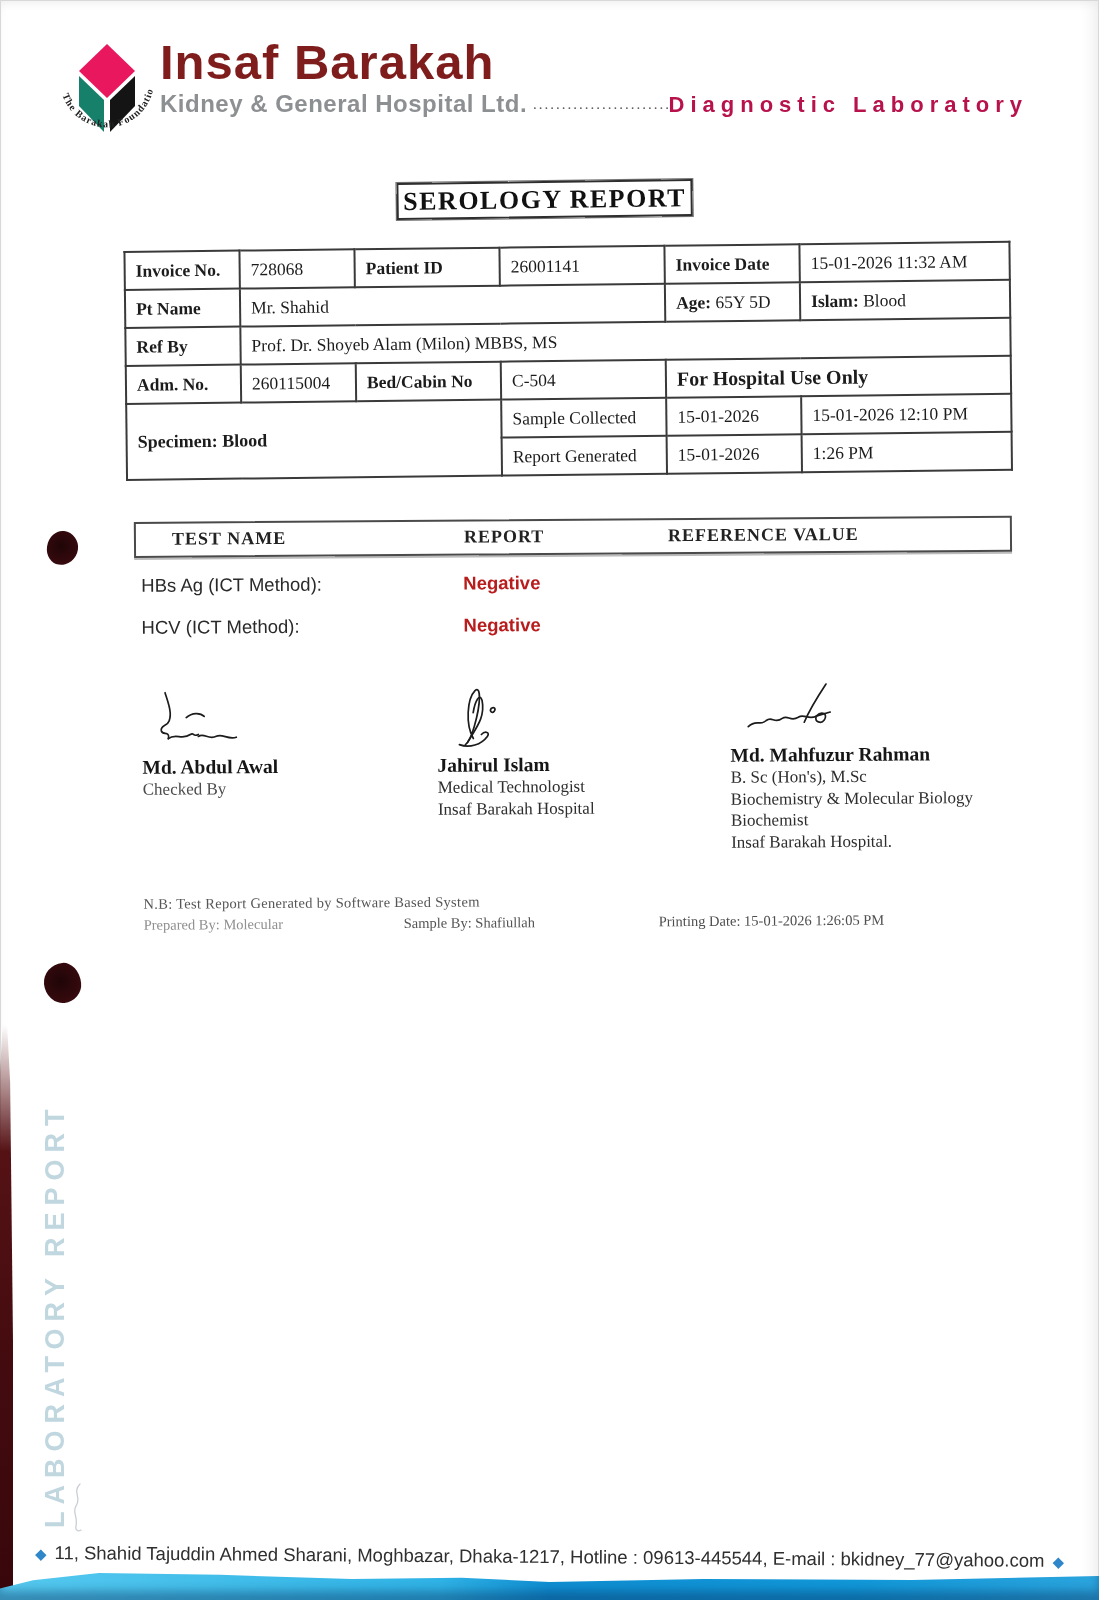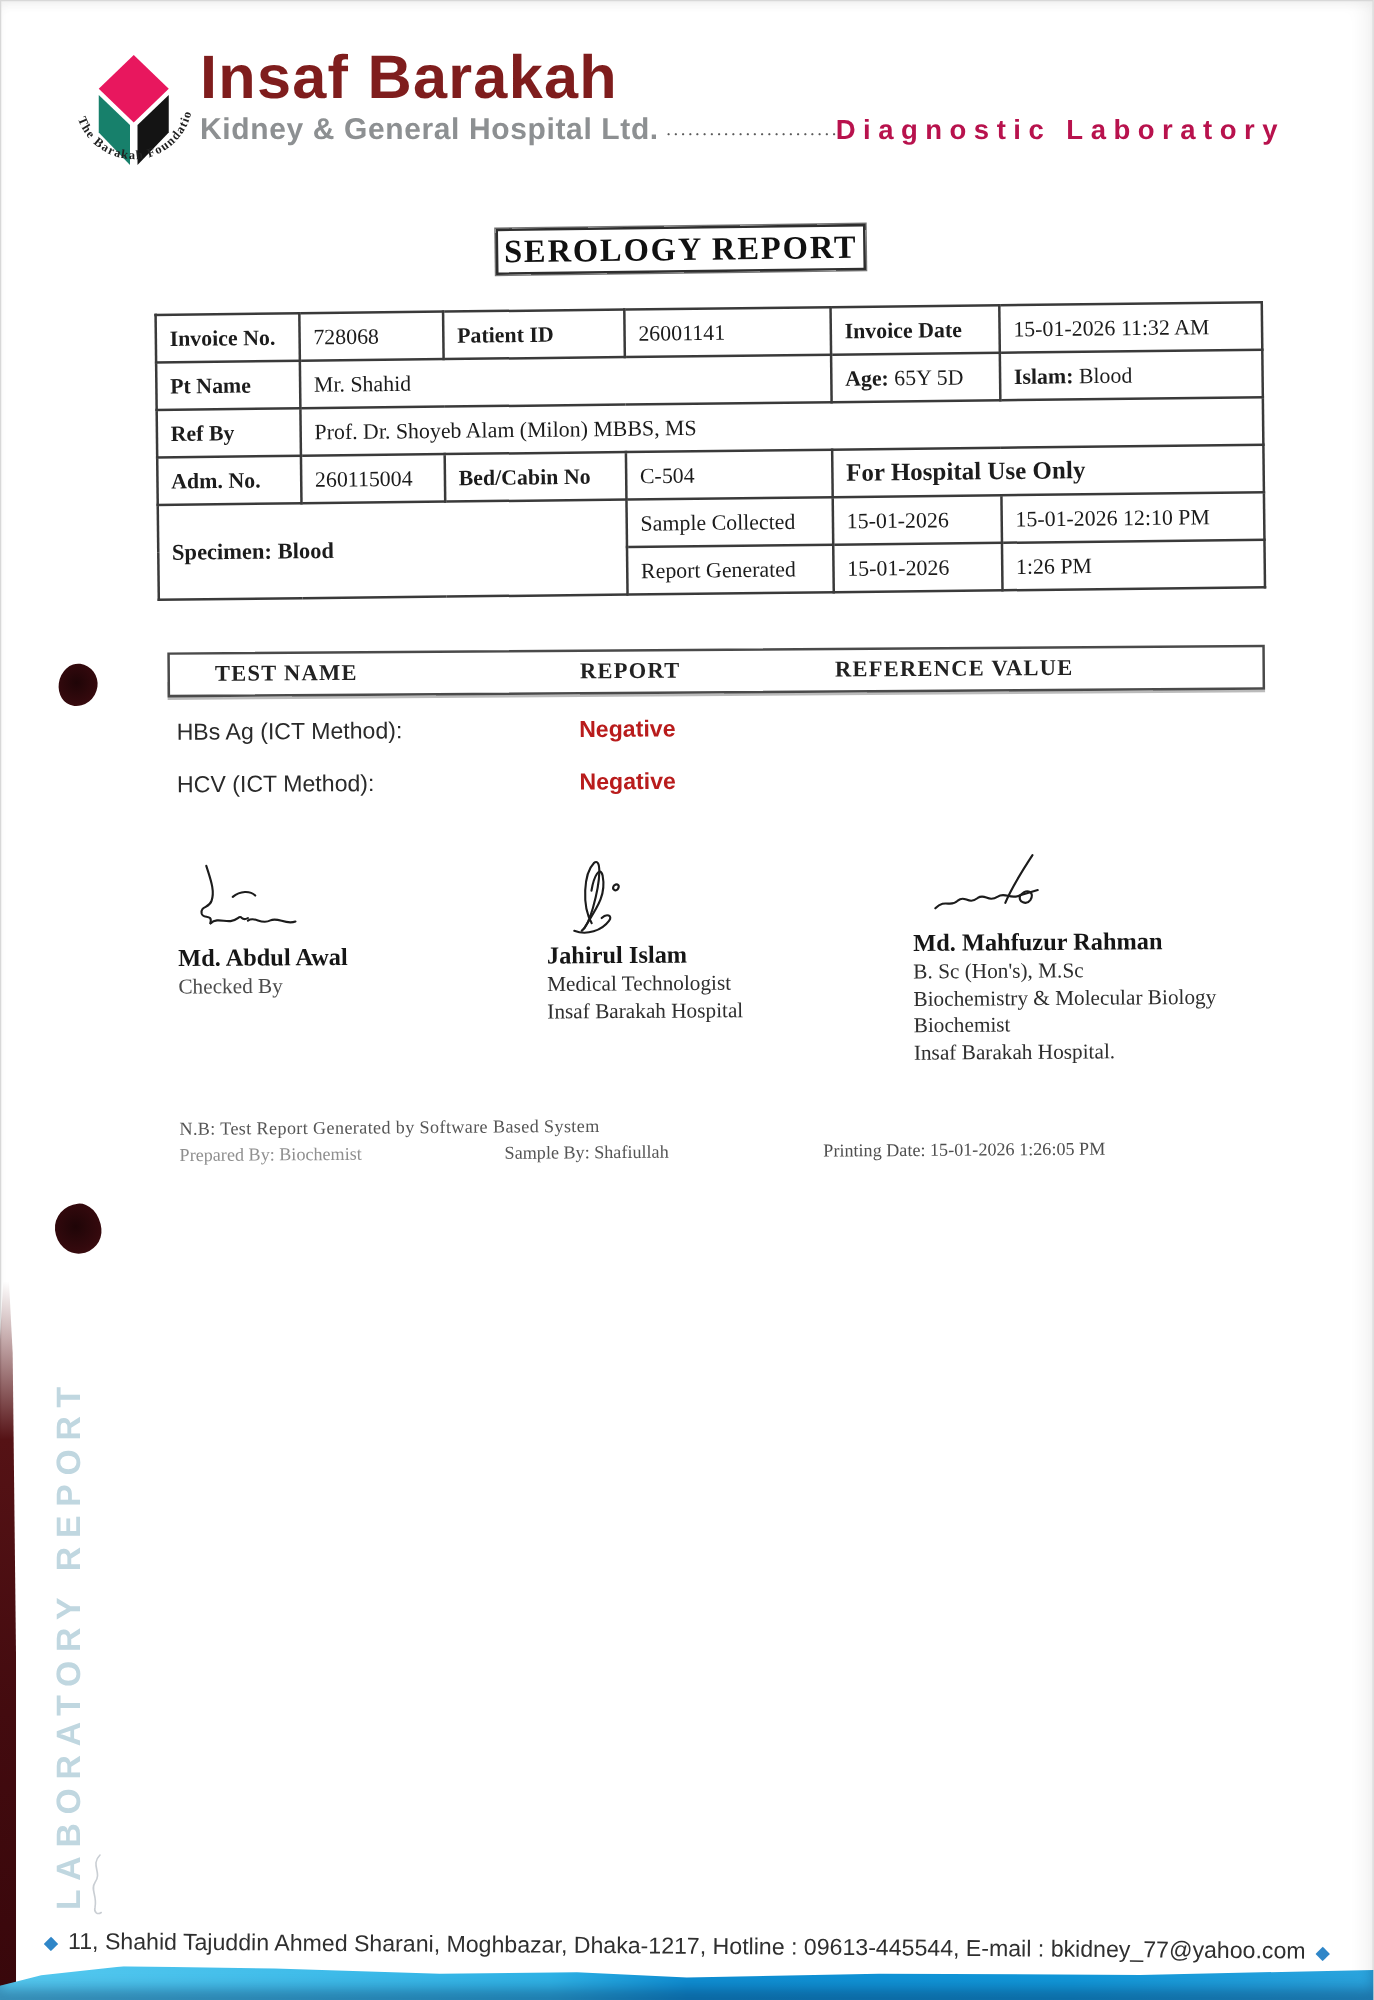--- a/index.html
+++ b/index.html
@@ -227,21 +227,21 @@
       </svg>
       <div class="name">Md. Mahfuzur Rahman</div>
       <div class="line">B. Sc (Hon's), M.Sc</div>
       <div class="line">Biochemistry &amp; Molecular Biology</div>
       <div class="line">Biochemist</div>
       <div class="line">Insaf Barakah Hospital.</div>
     </div>
 
     <div class="nb">N.B: Test Report Generated by Software Based System</div>
     <div class="meta-row">
-      <span class="meta-prep">Prepared By: Biochemist</span>
+      <span class="meta-prep">Prepared By: Molecular</span>
       <span class="meta-print">Sample By: Shafiullah</span>
       <span class="meta-date">Printing Date: 15-01-2026 1:26:05 PM</span>
     </div>
   </div>
 
   <div class="blot blot1"></div>
   <div class="blot blot2"></div>
   <div class="red-stripe"></div>
   <div class="watermark">LABORATORY REPORT</div>
 

